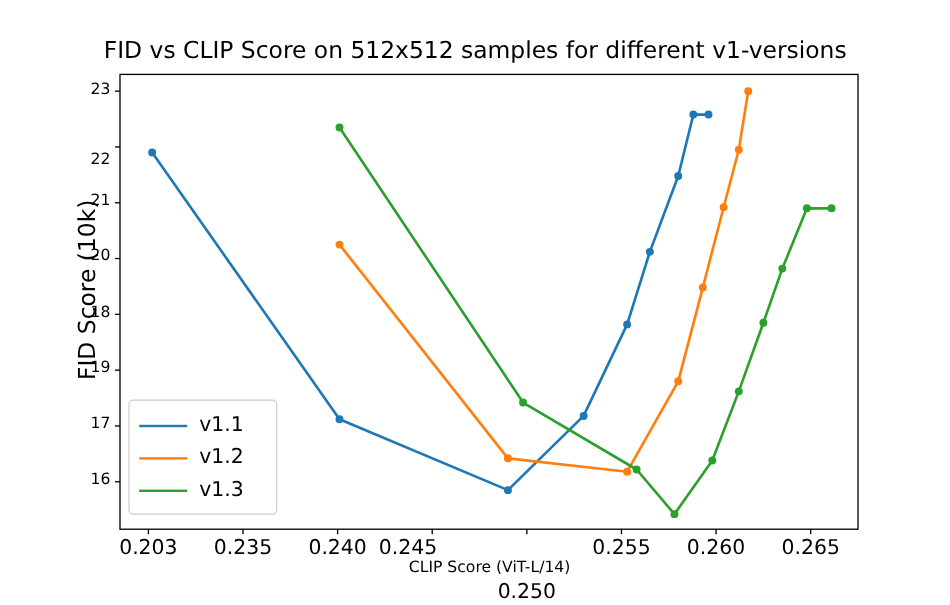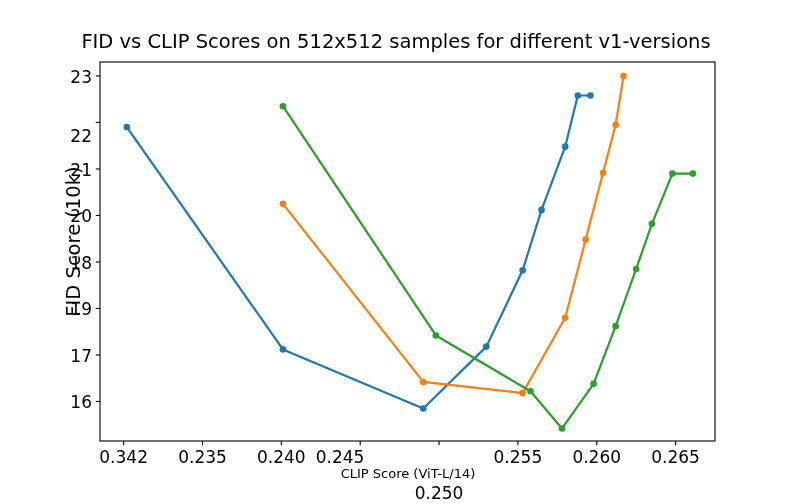--- a/index.html
+++ b/index.html
@@ -19,21 +19,21 @@
     width:330px;text-align:center;
     transform:rotate(-90deg);transform-origin:center center;
     font-size:19.5px;color:#000;
   }
   #xlabel{
     position:absolute;left:100px;top:466px;width:616px;text-align:center;
     font-size:13px;color:#000;
   }
   .tick-label-y{
     position:absolute;right:0;width:36px;text-align:right;
-    font-size:17px;color:#000;transform:translateY(-9px);
+    font-size:13px;color:#000;transform:translateY(-9px);
   }
   .tick-label-x{
     position:absolute;text-align:center;width:70px;
     font-size:17px;color:#000;transform:translateX(-35px);
   }
   #ytick-holder{position:absolute;left:54px;top:0;width:38px;height:504px;}
   #xtick-holder{position:absolute;left:0;top:447px;width:792px;height:30px;}
   #legend{
     position:absolute;left:107px;top:333px;width:124px;height:96px;
     background:#ffffff;border:1px solid #cccccc;border-radius:4px;
@@ -42,37 +42,37 @@
   .legend-row{display:flex;align-items:center;height:27px;}
   .legend-swatch{width:40px;height:0;border-top:2.4px solid #000;margin-right:10px;}
   .legend-text{font-size:17px;color:#000;line-height:1;}
   svg{position:absolute;left:0;top:0;}
 </style>
 </head>
 <body>
 
 <div id="figure">
 
-  <div id="chart-title">FID vs CLIP Scores on 512x512 samples for different v1-versions</div>
+  <div id="chart-title">FID vs CLIP Score on 512x512 samples for different v1-versions</div>
 
   <div id="ylabel">FID Score (10k)</div>
   <div id="xlabel">CLIP Score (ViT-L/14)</div>
 
   <div id="ytick-holder">
       <div class="tick-label-y" style="top: 401.472px;">16</div>
       <div class="tick-label-y" style="top: 354.969px;">17</div>
       <div class="tick-label-y" style="top: 308.466px;">19</div>
       <div class="tick-label-y" style="top: 261.963px;">18</div>
       <div class="tick-label-y" style="top: 215.46px;">20</div>
       <div class="tick-label-y" style="top: 168.957px;">21</div>
       <div class="tick-label-y" style="top: 135px;">22</div>
       <div class="tick-label-y" style="top: 75.9509px;">23</div>
     </div>
   <div id="xtick-holder">
-      <div class="tick-label-x" style="left: 123.654px;">0.342</div>
+      <div class="tick-label-x" style="left: 123.654px;">0.203</div>
       <div class="tick-label-x" style="left: 202.5px;">0.235</div>
       <div class="tick-label-x" style="left: 281.346px;">0.240</div>
       <div class="tick-label-x" style="left: 340px;">0.245</div>
       <div class="tick-label-x" style="left: 439.038px; margin-top: 36px;">0.250</div>
       <div class="tick-label-x" style="left: 517.885px;">0.255</div>
       <div class="tick-label-x" style="left: 596.731px;">0.260</div>
       <div class="tick-label-x" style="left: 675.577px;">0.265</div>
     </div>
 
   <svg id="plot" width="792" height="504">
@@ -129,14 +129,28 @@
         <circle cx="562.04" cy="428.44" r="3.3" fill="#2ca02c" stroke="none"></circle>
         <circle cx="593.58" cy="383.80" r="3.3" fill="#2ca02c" stroke="none"></circle>
         <circle cx="615.65" cy="326.14" r="3.3" fill="#2ca02c" stroke="none"></circle>
         <circle cx="636.15" cy="268.94" r="3.3" fill="#2ca02c" stroke="none"></circle>
         <circle cx="651.92" cy="223.83" r="3.3" fill="#2ca02c" stroke="none"></circle>
         <circle cx="672.42" cy="173.61" r="3.3" fill="#2ca02c" stroke="none"></circle>
         <circle cx="692.92" cy="173.61" r="3.3" fill="#2ca02c" stroke="none"></circle>
       </g>
     </svg>
 
+  <div id="legend">
+      <div class="legend-row">
+        <div class="legend-swatch" style="border-top-color: rgb(31, 119, 180);"></div>
+        <div class="legend-text">v1.1</div>
+      </div>
+      <div class="legend-row">
+        <div class="legend-swatch" style="border-top-color: rgb(255, 127, 14);"></div>
+        <div class="legend-text">v1.2</div>
+      </div>
+      <div class="legend-row">
+        <div class="legend-swatch" style="border-top-color: rgb(44, 160, 44);"></div>
+        <div class="legend-text">v1.3</div>
+      </div>
+    </div>
 
 </div>
 
 </body></html>

